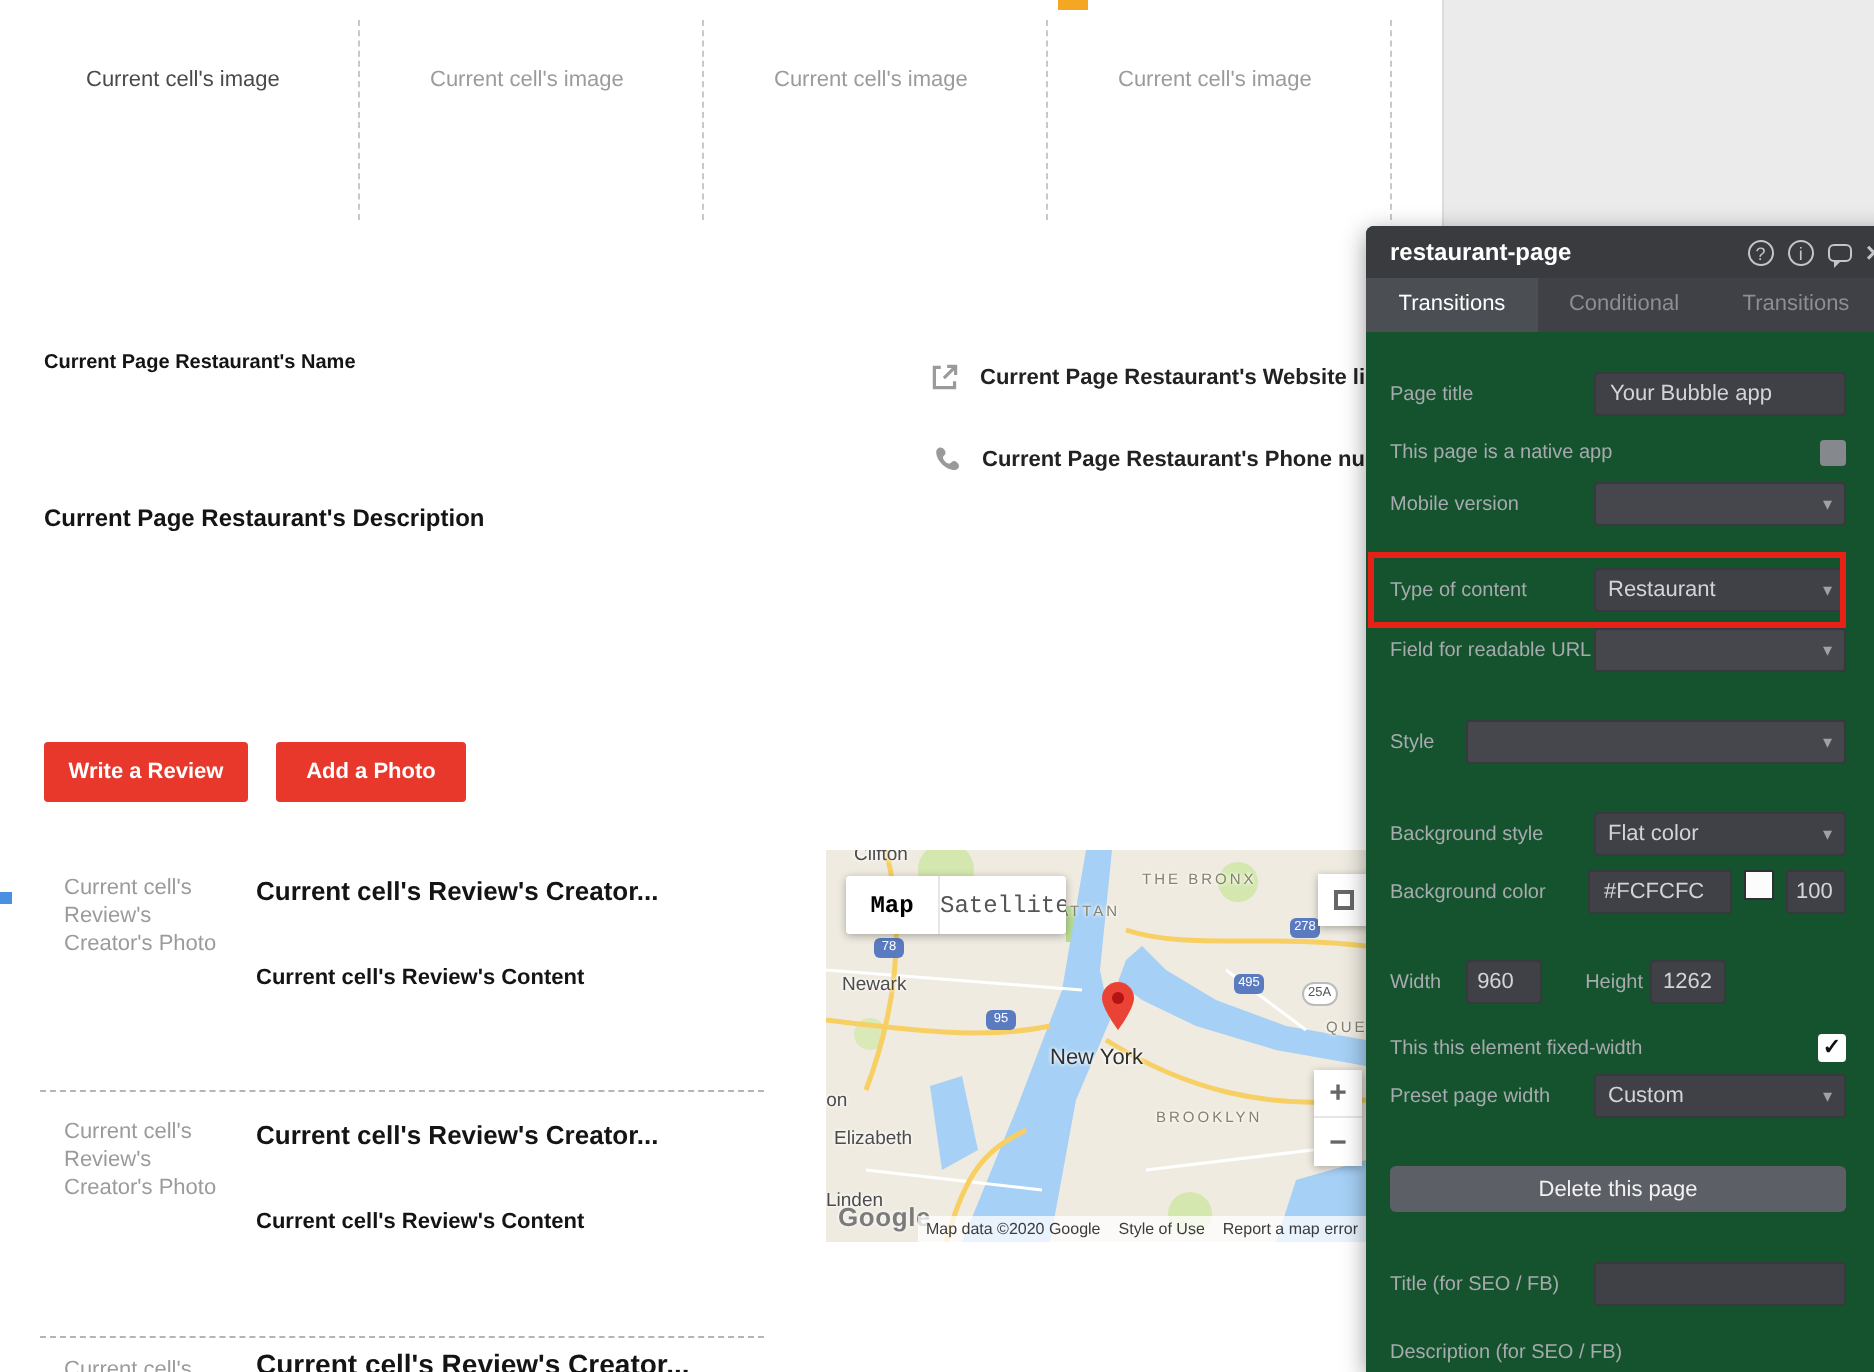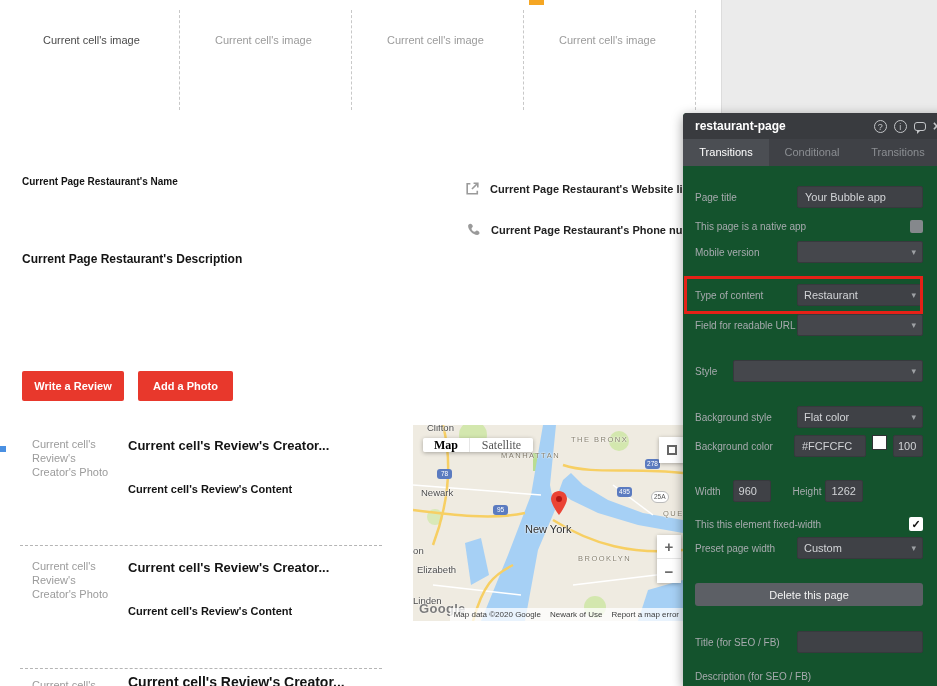--- a/index.html
+++ b/index.html
@@ -37,21 +37,21 @@
   .map-terrain{position:absolute;left:0;top:0}
   .mlabel{position:absolute;color:#6f6f6f;white-space:nowrap;pointer-events:none;text-shadow:0 0 2px #fff,0 0 2px #fff}
   .mlabel.district{font-size:7.5px;letter-spacing:1.5px;color:#87806f}
   .mlabel.city{font-size:9.5px;color:#4c4c4c}
   .mlabel.big{font-size:11px;color:#2f2f2f}
   .shield{position:absolute;background:#5b7bc0;color:#fff;font-size:6.5px;line-height:10px;min-width:15px;
     text-align:center;border-radius:3px;padding:0 2px;pointer-events:none}
   .shield.round{background:#fff;color:#555;border:1px solid #bbb;border-radius:6px}
   .map-pin{position:absolute;left:138px;top:66px}
   .map-type-ctl{position:absolute;left:10px;top:13px;display:flex;box-shadow:0 1px 4px rgba(0,0,0,.3);border-radius:2px;overflow:hidden}
-  .mt-btn{height:14px;background:#fff;border:none;font-size:12px;font-family:Liberation Serif, serif;color:#565656;cursor:pointer}
+  .mt-btn{height:29px;background:#fff;border:none;font-size:12px;font-family:Liberation Mono, monospace;color:#565656;cursor:pointer}
   .mt-btn.active{font-weight:bold;color:#000}
   .mt-btn+.mt-btn{border-left:1px solid #e6e6e6}
   #mt-map{width:46px}
   #mt-sat{width:64px}
   .fullscreen-btn{position:absolute;left:246px;top:12px;width:26px;height:26px;background:#fff;border:none;
     box-shadow:0 1px 4px rgba(0,0,0,.3);display:flex;align-items:center;justify-content:center;cursor:pointer}
   .fs-icon{width:10px;height:10px;border:2px solid #666}
   .zoom-ctl{position:absolute;left:244px;top:110px;width:24px;box-shadow:0 1px 4px rgba(0,0,0,.3);background:#fff;border-radius:2px}
   .zoom-ctl button{display:block;width:24px;height:24px;background:#fff;border:none;font-size:15px;font-weight:bold;
     color:#666;cursor:pointer;font-family:inherit}
@@ -204,21 +204,21 @@
 
     <div class="zoom-ctl">
       <button>+</button>
       <button>−</button>
     </div>
 
     <div class="gmap-logo">Google</div>
 
     <div class="map-attribution">
       <span>Map data ©2020 Google</span>
-      <a>Newark of Use</a>
+      <a>Style of Use</a>
       <a>Report a map error</a>
     </div>
   </div>
 </div>
 
 <div class="resize-handle"></div>
 
 <div class="panel">
   <div class="panel-header">
     <span class="panel-title">restaurant-page</span>

